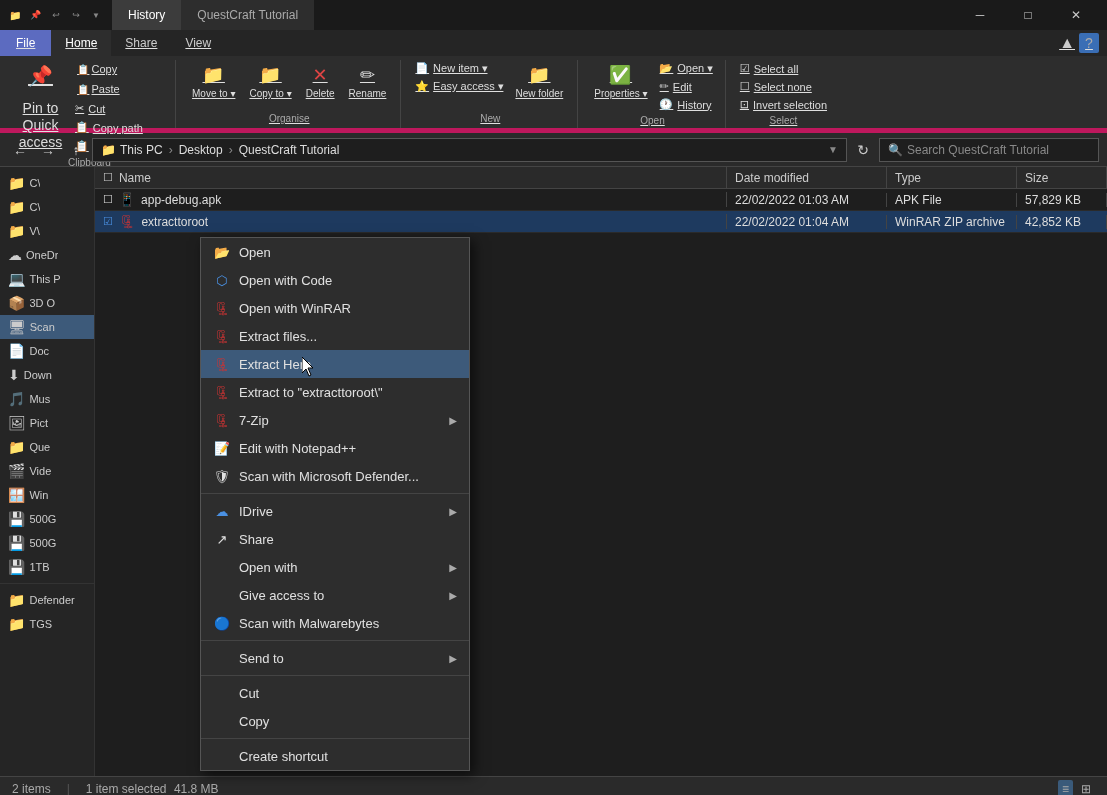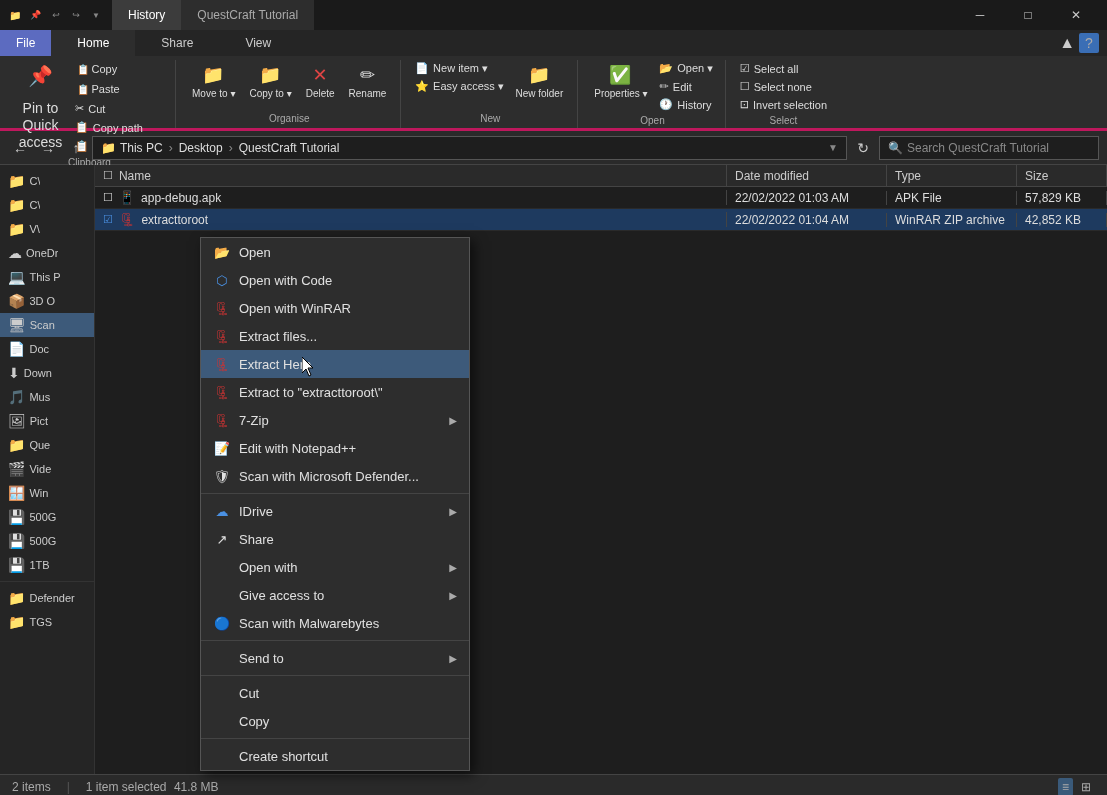--- a/index.html
+++ b/index.html
@@ -71,29 +71,30 @@
       align-items: center;
       justify-content: center;
       font-size: 12px;
       cursor: pointer;
       color: #ccc;
     }
 
     
     .ribbon {
       background: #2d2d2d;
-      border-bottom: 3px solid #be185d;
+      border-bottom: 5px solid #be185d;
+      text-decoration: underline;
     }
     .ribbon-tabs {
       display: flex;
       height: 26px;
       background: #252525;
     }
     .ribbon-tab {
-      padding: 0 26px;
+      padding: 0 14px;
       display: flex;
       align-items: center;
       font-size: 12px;
       cursor: pointer;
       color: #ccc;
     }
     .ribbon-tab.active {
       background: #2d2d2d;
       color: #fff;
     }

